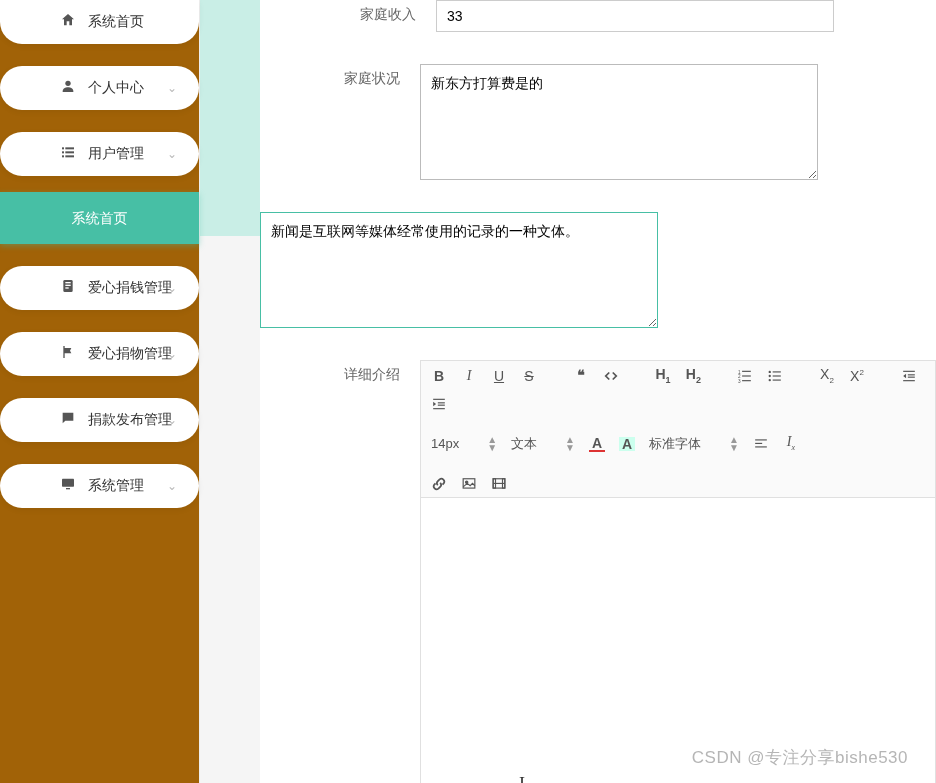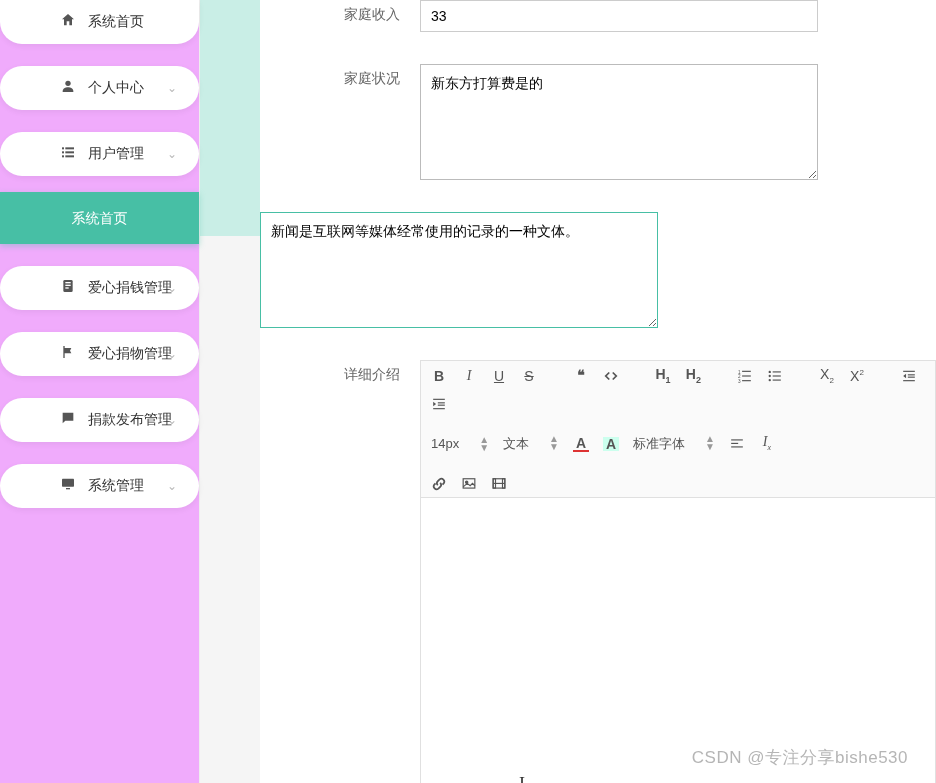--- a/index.html
+++ b/index.html
@@ -21,21 +21,21 @@
     width: 62px;
     height: 236px;
     background: #c9eee6;
   }
   .sidebar {
     position: absolute;
     left: 0;
     top: 0;
     width: 200px;
     height: 783px;
-    background: #f0abfc;
+    background: #a16207;
     border-right: 1px solid #eee;
     padding-top: 0;
   }
   .side-item {
     margin: 0 0 22px 0;
     background: #fff;
     border-radius: 22px;
     height: 44px;
     display: flex;
     align-items: center;
@@ -78,21 +78,21 @@
     right: 0;
     bottom: 0;
     background: #fff;
     padding: 0 0 0 0;
   }
   .form-row {
     display: flex;
     align-items: flex-start;
     margin-bottom: 32px;
   }
-  .form-row:first-child { margin-top: 0; }
+  .form-row:first-child { margin-top: 0; margin-left: 16px; }
   .fl {
     width: 160px;
     text-align: right;
     padding-right: 20px;
     color: #666;
     font-size: 14px;
     padding-top: 6px;
     flex-shrink: 0;
   }
   .text-input {
@@ -134,22 +134,22 @@
     cursor: pointer;
     min-width: 16px;
     text-align: center;
     line-height: 1;
     font-size: 14px;
     color: #555;
   }
   .tb-btn svg { display: block; }
   .tb-sel {
     display: flex;
-    align-items: flex-start;
-    gap: 20px;
+    align-items: center;
+    gap: 28px;
     cursor: pointer;
     color: #555;
     font-size: 13px;
   }
   .tb-sel .sort {
     font-size: 10px;
     line-height: 8px;
     color: #999;
   }
   .editor-body {

